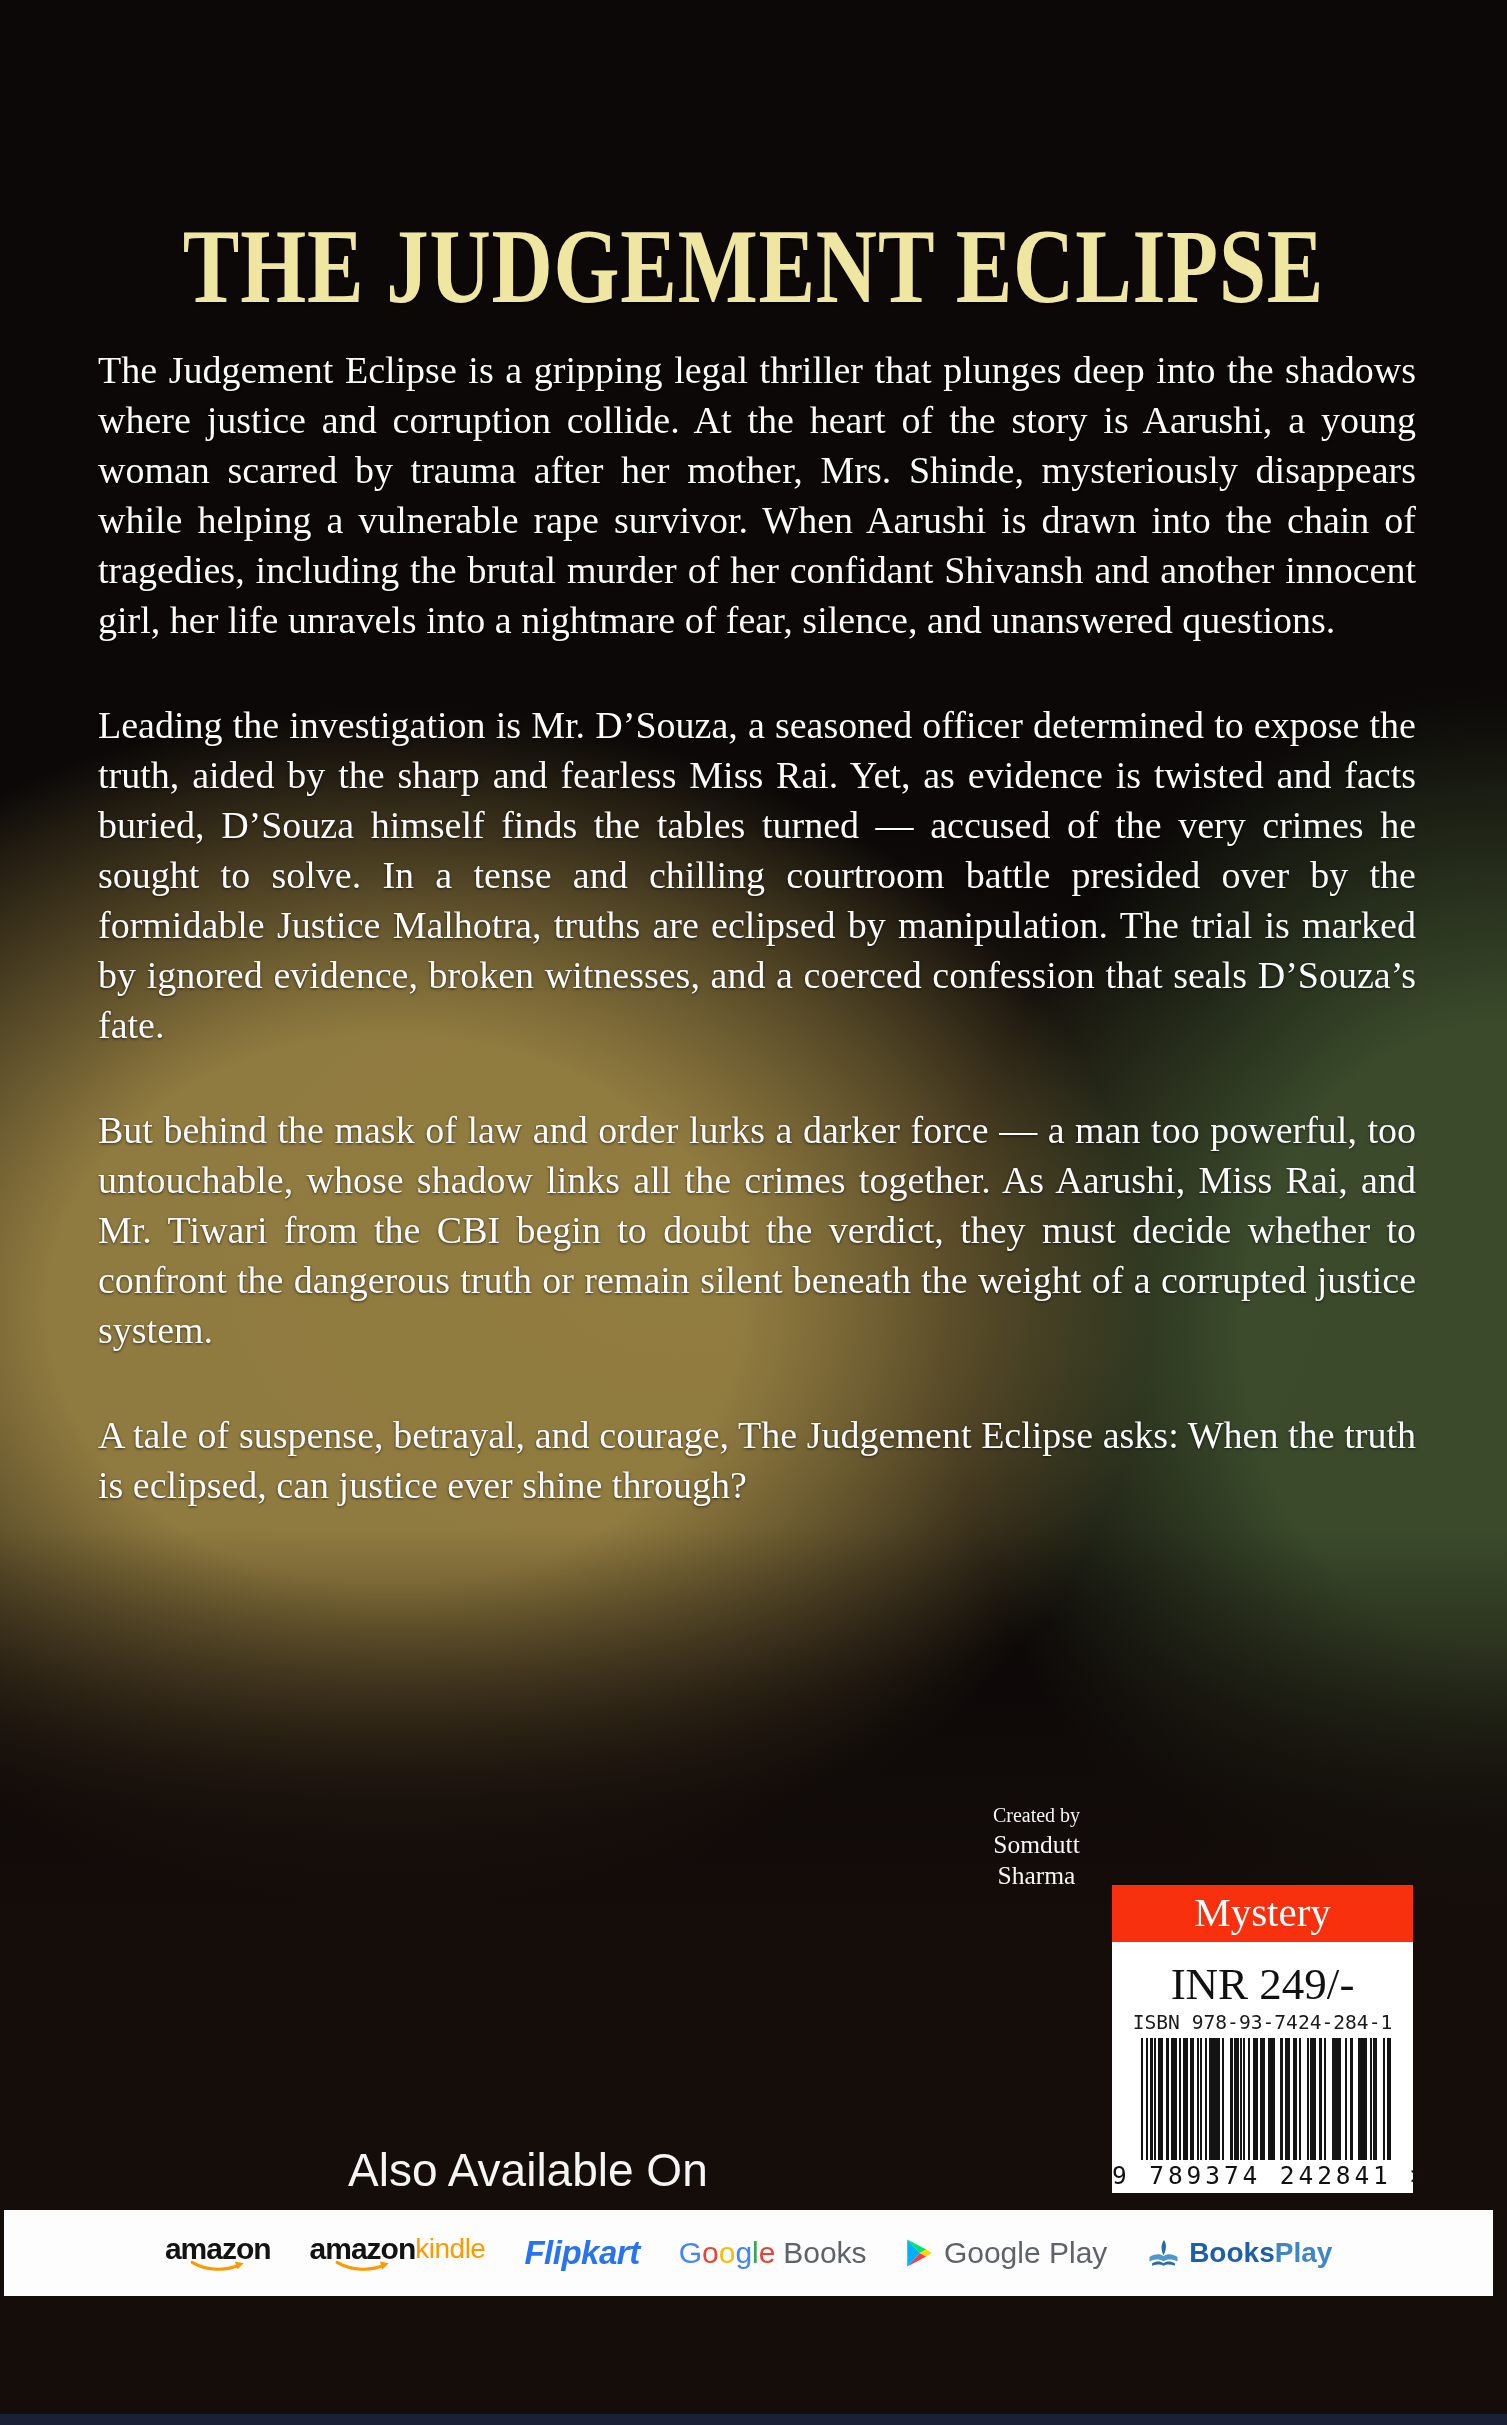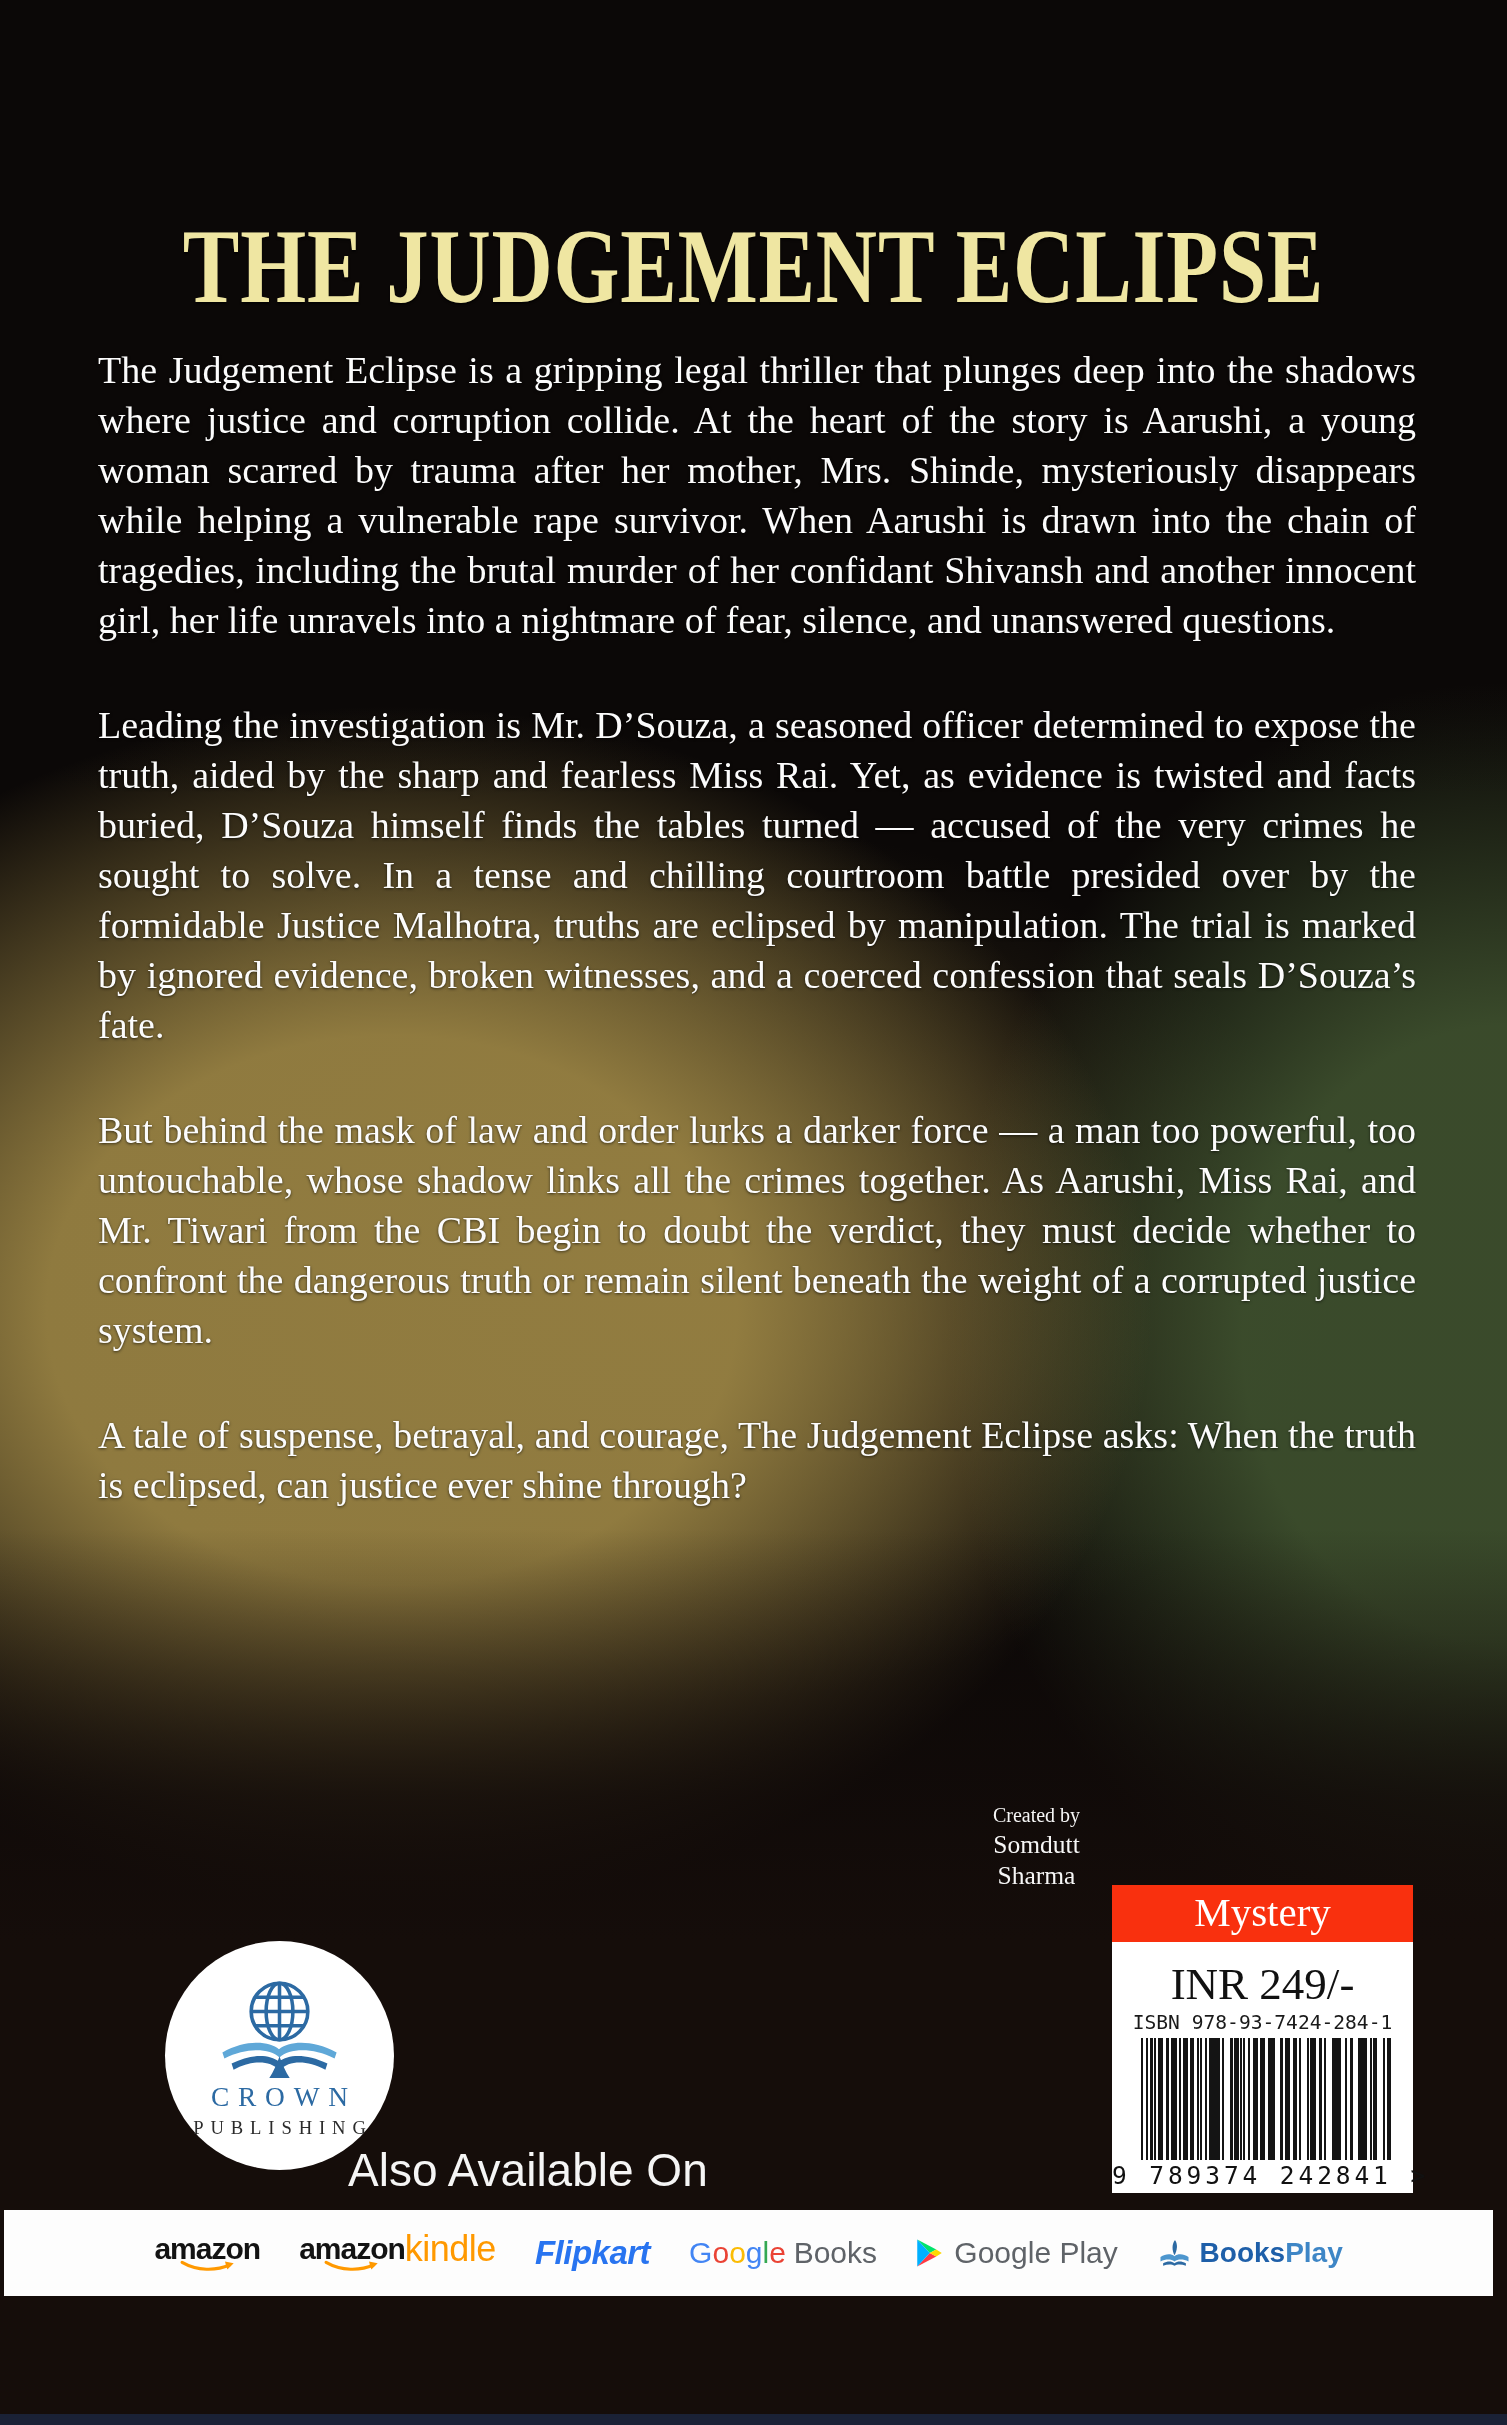--- a/index.html
+++ b/index.html
@@ -78,21 +78,21 @@
     display:flex;align-items:center;justify-content:center;gap:39px;
   }
   .logo{display:flex;align-items:center;}
   .amz-stack{display:inline-flex;flex-direction:column;align-items:center;}
   .amz-text{
     font-family:"Liberation Sans",sans-serif;font-weight:bold;font-size:30px;line-height:29px;
     color:#131313;letter-spacing:-1px;
   }
   .smile{width:63px;height:12.7px;margin-top:-2.9px;}
   .kindle-text{
-    font-family:"Liberation Sans",sans-serif;font-size:36px;line-height:29px;color:#FF9900;
+    font-family:"Liberation Sans",sans-serif;font-size:28px;line-height:29px;color:#FF9900;
     letter-spacing:-0.5px;align-self:flex-start;
   }
   .flipkart{
     font-family:"Liberation Sans",sans-serif;font-weight:bold;font-style:italic;
     font-size:33px;color:#2874F0;letter-spacing:-0.5px;
   }
   .gbooks span,.gplay span{font-family:"Liberation Sans",sans-serif;font-size:30px;}
   .g-l0,.g-l3{color:#4285F4;} .g-l1{color:#EA4335;} .g-l2{color:#FBBC05;}
   .g-l4{color:#34A853;} .g-l5{color:#EA4335;}
   .g-word{color:#5F6368;margin-left:7.8px;}
@@ -123,39 +123,20 @@
   </div>
 
   <div class="price-block">
     <div class="genre">Mystery</div>
     <div class="price">INR 249/-</div>
     <div class="isbn">ISBN 978-93-7424-284-1</div>
     <div class="bars"></div>
     <div class="digits"><span>9 789374 242841</span> <span>&gt;</span></div>
   </div>
 
-  <div class="publisher">
-    <svg class="globe" viewBox="0 0 80 80">
-      <g fill="none" stroke="#2C6AA3" stroke-width="4.5">
-        <circle cx="40" cy="40" r="36"></circle>
-        <ellipse cx="40" cy="40" rx="17" ry="36"></ellipse>
-        <line x1="40" y1="4" x2="40" y2="76"></line>
-        <line x1="9" y1="22" x2="71" y2="22"></line>
-        <line x1="4" y1="40" x2="76" y2="40"></line>
-        <line x1="9" y1="58" x2="71" y2="58"></line>
-      </g>
-    </svg>
-    <svg class="book" viewBox="0 0 240 100">
-      <path d="M8 38 C 55 12, 100 16, 119 32 C 138 16, 183 12, 232 38 L 228 50 C 184 28, 140 30, 120 48 C 100 30, 56 28, 12 50 Z" fill="#5FA8D8"></path>
-      <path d="M26 60 C 66 40, 100 42, 119 56 C 138 42, 172 40, 214 60 L 210 72 C 172 52, 140 54, 120 72 C 100 54, 68 52, 30 72 Z" fill="#2C6AA3"></path>
-      <path d="M120 46 C 114 62, 108 76, 100 88 L 140 88 C 132 76, 126 62, 120 46 Z" fill="#2C6AA3"></path>
-    </svg>
-    <div class="pub-name">CROWN</div>
-    <div class="pub-sub">PUBLISHING</div>
-  </div>
 
   <div class="available">Also Available On</div>
 
   <div class="stores">
 
     <div class="logo">
       <span class="amz-stack">
         <span class="amz-text">amazon</span>
         <svg class="smile" viewBox="0 0 70 16">
           <path d="M3 3 C 22 14, 46 14, 63 6" fill="none" stroke="#FF9900" stroke-width="4" stroke-linecap="round"></path>

